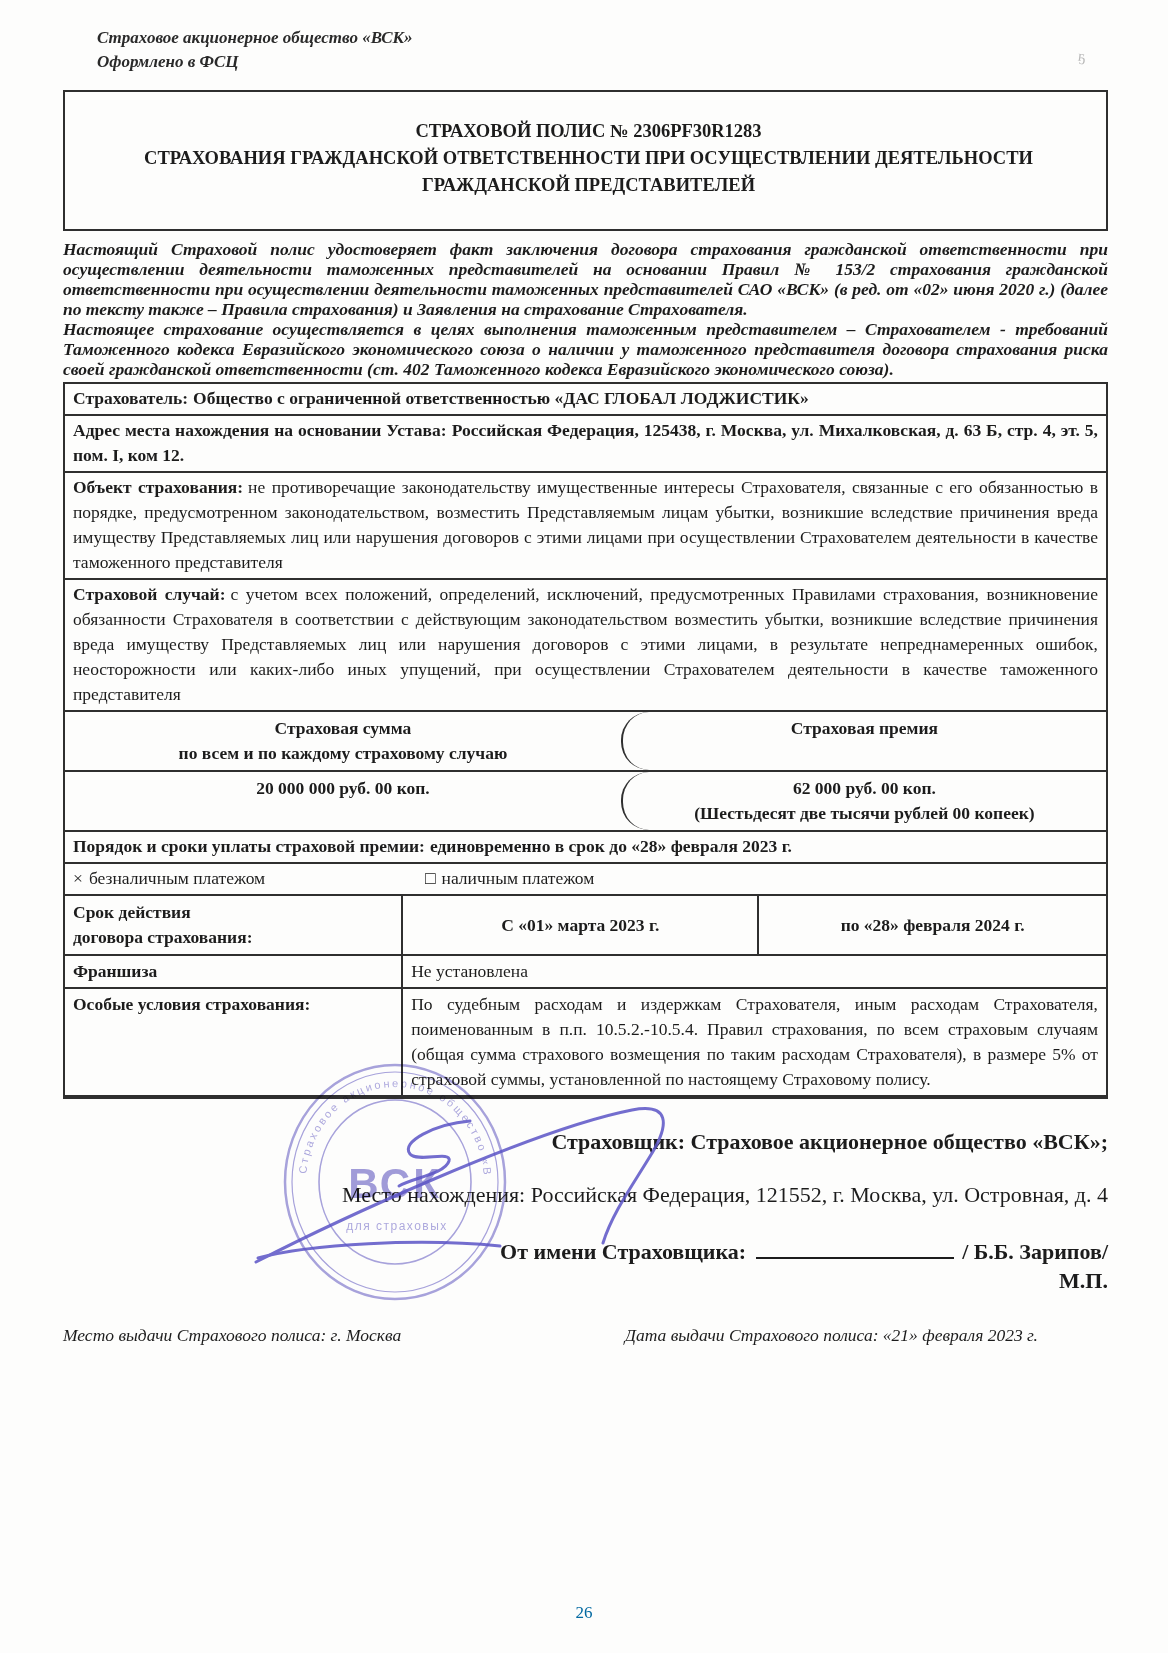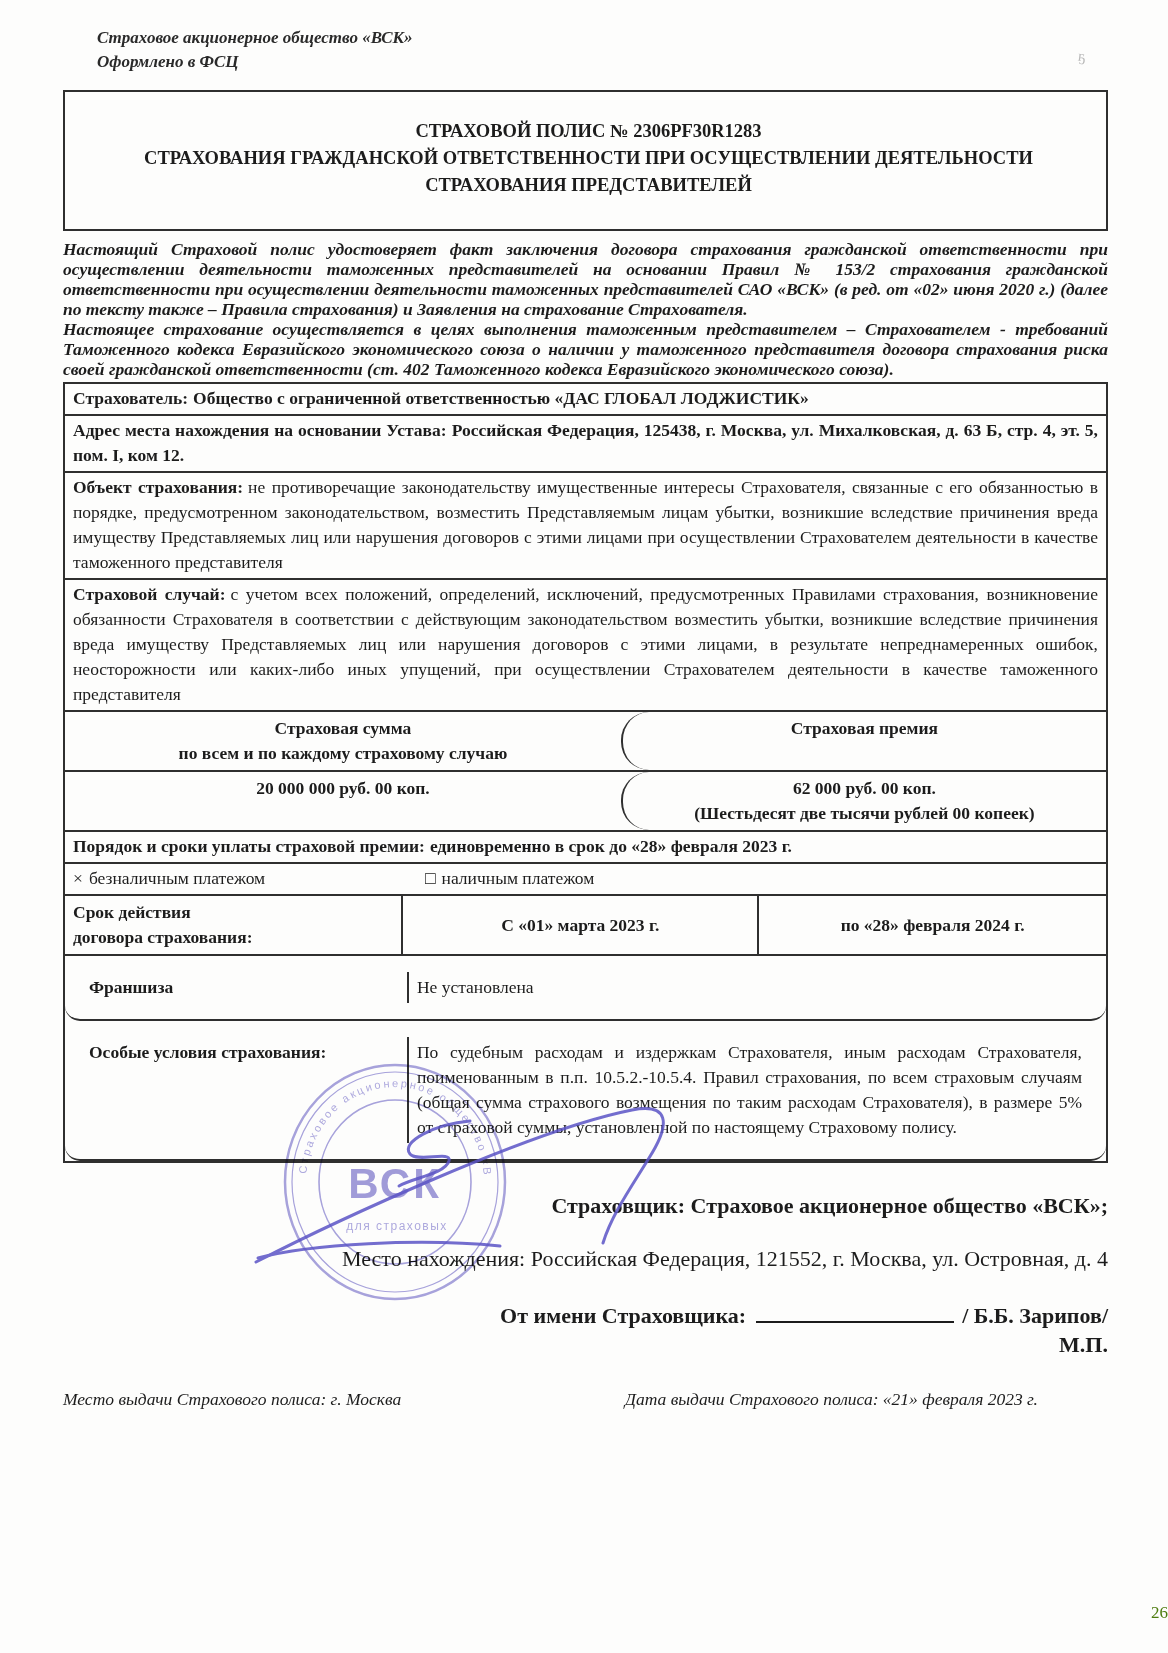--- a/index.html
+++ b/index.html
@@ -24,54 +24,54 @@
   .trow{border-bottom:2px solid #2f2f2f;padding:2px 8px 3px 8px;text-align:justify;}
   .trow:last-child{border-bottom:none;}
   .lbl{font-weight:bold;margin-right:5px;font-family:Liberation Serif, serif;}
   .bold{font-weight:bold;}
   .grid2{display:grid;grid-template-columns:53.4% 46.6%;border-bottom:2px solid #2f2f2f;padding:0;}
   .grid2 > div{padding:4px 8px;text-align:center;font-weight:bold;}
   .grid2 > div + div{border-left:2px solid #2f2f2f;border-radius:28px;}
   .grid3{display:grid;grid-template-columns:32.3% 34.2% 33.5%;border-bottom:2px solid #2f2f2f;padding:0;}
   .grid3 > div{padding:4px 8px;font-weight:bold;}
   .grid3 > div + div{border-left:2px solid #2f2f2f;display:flex;align-items:center;justify-content:center;text-align:center;}
-  .gridL{display:grid;grid-template-columns:32.3% 67.7%;border-bottom:2px solid #2f2f2f;padding:16px;border-radius:15px;}
+  .gridL{display:grid;grid-template-columns:32.3% 67.7%;border-bottom:2px solid #2f2f2f;padding:0;}
   .gridL > div{padding:3px 8px;}
   .gridL > div + div{border-left:2px solid #2f2f2f;text-align:justify;}
   .gridL .cell-label{font-weight:bold;}
   .opts{display:flex;font-weight:normal;}
   .opt1{width:352px;}
   .mark{display:inline-block;margin-right:6px;}
   .footer-line{font-size:22px;line-height:25px;text-align:right;}
   .sig-row{position:relative;}
   .sig-underline{display:inline-block;width:198px;border-bottom:2px solid #1c1c1c;height:18px;margin:0 8px 0 10px;}
   .mp{margin-left:300px;font-weight:bold;margin-top:4px;}
   .issue-row{display:flex;justify-content:space-between;font-style:italic;font-size:17.5px;}
   .issue-row .right{margin-right:70px;}
-  .page-number{position:absolute;left:0;right:0;bottom:30px;text-align:right;font-size:17px;color:#4d7c0f;}
+  .page-number{position:absolute;left:0;right:0;bottom:30px;text-align:center;font-size:17px;color:#0369a1;}
   .overlay{position:absolute;left:0;top:0;pointer-events:none;}
   .artifact{position:absolute;left:1078px;top:48px;color:#b9b9b9;font-size:15px;transform:rotate(8deg);}
 </style>
 </head>
 <body>
 
 <div class="page">
   <span class="artifact">ҕ</span>
 
   <div class="content">
 
     <div class="letterhead">
       <div>Страховое акционерное общество «ВСК»</div>
       <div>Оформлено в ФСЦ</div>
     </div>
 
     <div class="title-box">
       <div>СТРАХОВОЙ ПОЛИС № 2306PF30R1283</div>
       <div>СТРАХОВАНИЯ ГРАЖДАНСКОЙ ОТВЕТСТВЕННОСТИ ПРИ ОСУЩЕСТВЛЕНИИ ДЕЯТЕЛЬНОСТИ</div>
-      <div>СТРАХОВАНИЯ ПРЕДСТАВИТЕЛЕЙ</div>
+      <div>ГРАЖДАНСКОЙ ПРЕДСТАВИТЕЛЕЙ</div>
     </div>
 
     <div class="intro">
       <p>Настоящий Страховой полис удостоверяет факт заключения договора страхования гражданской ответственности при осуществлении деятельности таможенных представителей на основании Правил № 153/2 страхования гражданской ответственности при осуществлении деятельности таможенных представителей САО «ВСК» (в ред. от «02» июня 2020 г.) (далее по тексту также – Правила страхования) и Заявления на страхование Страхователя.</p>
       <p>Настоящее страхование осуществляется в целях выполнения таможенным представителем – Страхователем - требований Таможенного кодекса Евразийского экономического союза о наличии у таможенного представителя договора страхования риска своей гражданской ответственности (ст. 402 Таможенного кодекса Евразийского экономического союза).</p>
     </div>
 
     <div class="doc-table">
 
       <div class="trow bold">

